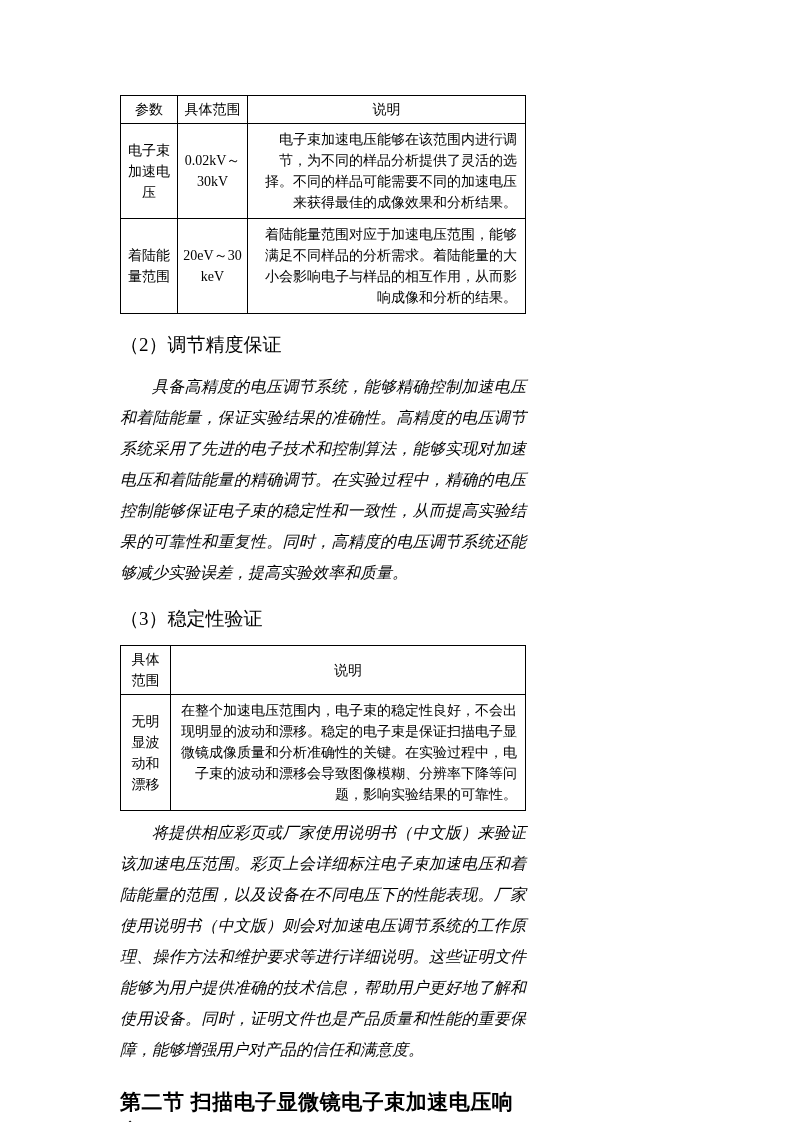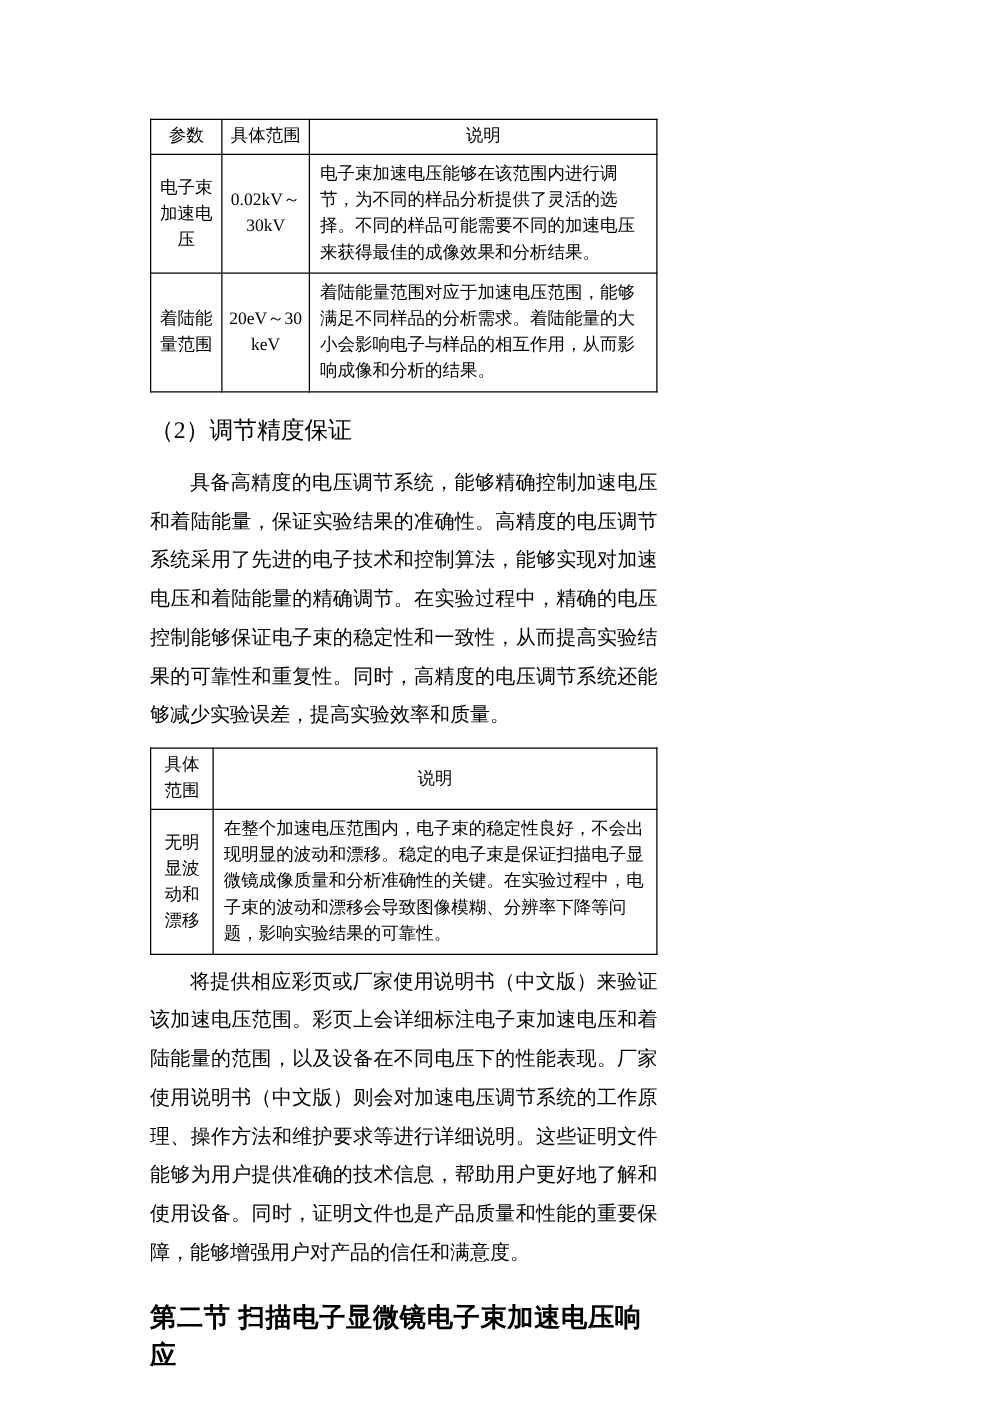--- a/index.html
+++ b/index.html
@@ -32,32 +32,33 @@
     font-weight: normal;
     vertical-align: middle;
     text-align: center;
     padding: 4px 5px;
     word-break: break-all;
   }
   .t1 col.c-param { width: 57px; }
   .t1 col.c-range { width: 70px; }
   .t2 col.c-param { width: 50px; }
   .t1 th, .t2 th { padding: 3px 4px; }
-  td.desc { text-align: left; padding: 5px 8px; }
+  td.desc { text-align: right; padding: 5px 8px; }
   .heading {
     font-size: 19px;
     line-height: 24px;
     margin: 19px 0 14px 0;
   }
   .para {
     font-size: 16px;
     line-height: 31px;
     text-align: justify;
     text-indent: 2em;
     margin: 0 0 10px 0;
+    font-style: italic;
   }
   .table-block { margin: 0 0 6px 0; }
   .section-title {
     font-family: "Liberation Sans", "DejaVu Sans", sans-serif;
     font-weight: bold;
     font-size: 21px;
     line-height: 30px;
     margin-top: 22px;
     letter-spacing: 0.5px;
   }
@@ -91,20 +92,21 @@
         <td class="desc">着陆能量范围对应于加速电压范围，能够满足不同样品的分析需求。着陆能量的大小会影响电子与样品的相互作用，从而影响成像和分析的结果。</td>
       </tr>
     </tbody>
       </table>
   </div>
 
   <div class="heading">（2）调节精度保证</div>
 
   <p class="para">具备高精度的电压调节系统，能够精确控制加速电压和着陆能量，保证实验结果的准确性。高精度的电压调节系统采用了先进的电子技术和控制算法，能够实现对加速电压和着陆能量的精确调节。在实验过程中，精确的电压控制能够保证电子束的稳定性和一致性，从而提高实验结果的可靠性和重复性。同时，高精度的电压调节系统还能够减少实验误差，提高实验效率和质量。</p>
 
+  <div class="heading">（3）稳定性验证</div>
 
   <div class="table-block">
     <table class="t2">
       <colgroup>
         <col class="c-param">
           <col class="c-desc">
       </colgroup>
       <tbody>
           <tr>
         <th>具体范围</th>

